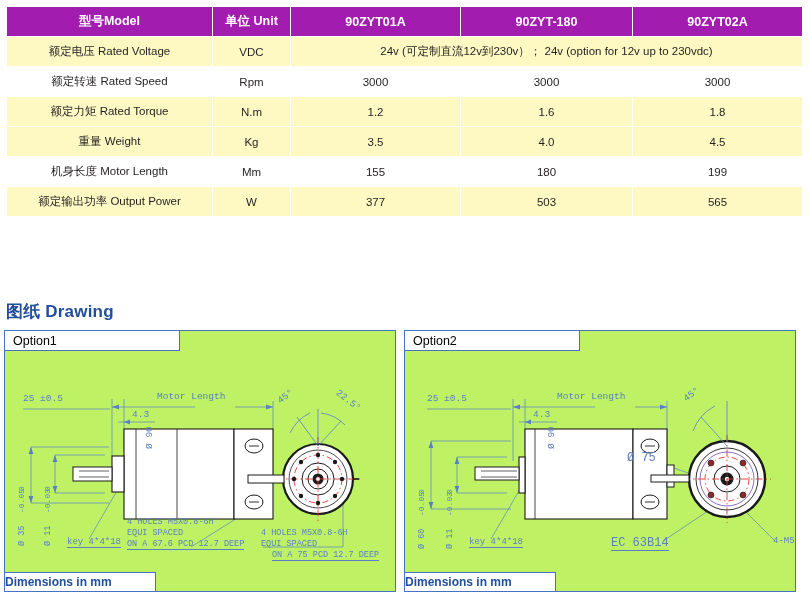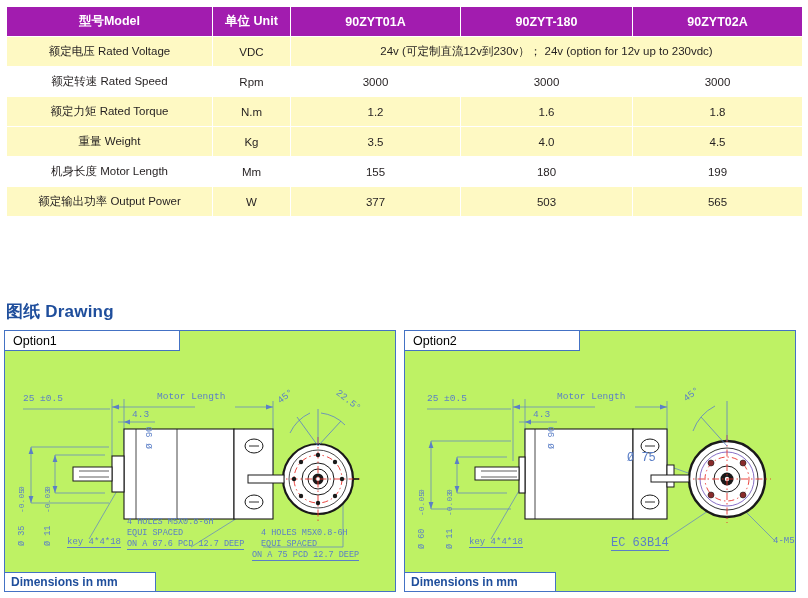--- a/index.html
+++ b/index.html
@@ -56,21 +56,21 @@
     position: absolute; left: -1px; top: -1px; width: 176px; height: 21px;
     border: 1.2px solid #4472C4; background: #ffffff;
     font-size: 12.5px; color: #000; font-weight: normal;
     display: flex; align-items: center; padding-left: 8px;
     z-index: 5;
   }
   .dim-tab {
     position: absolute; left: -1px; bottom: -1px; width: 152px; height: 20px;
     border: 1.2px solid #4472C4; background: #ffffff;
     font-size: 12px; color: #1F4E9C; font-weight: bold;
-    display: flex; align-items: center; padding-left: 6px;
+    display: flex; align-items: center; 
     z-index: 5;
   }
   .canvas-holder { position: absolute; left: 0; top: 20px; width: 390px; height: 220px; }
   .canvas-holder svg { display: block; }
 </style>
 </head>
 <body>
 
 <div id="page">
 
@@ -271,21 +271,21 @@
         <div style="position:absolute;left:38px;top:140px;font-size:8px;color:#5B7FC7;font-family:'Liberation Mono',monospace;transform:rotate(-90deg);transform-origin:left top;">0</div>
 
         <div style="position:absolute;left:62px;top:186px;font-size:9px;color:#5B7FC7;font-family:'Liberation Mono',monospace;border-bottom:0.7px solid #5B7FC7;">key 4*4*18</div>
 
         <div style="position:absolute;left:122px;top:166px;font-size:8.5px;color:#5B7FC7;font-family:'Liberation Mono',monospace;">4 HOLES M5X0.8-6H</div>
         <div style="position:absolute;left:122px;top:177px;font-size:8.5px;color:#5B7FC7;font-family:'Liberation Mono',monospace;">EQUI SPACED</div>
         <div style="position:absolute;left:122px;top:188px;font-size:8.5px;color:#5B7FC7;font-family:'Liberation Mono',monospace;border-bottom:0.7px solid #5B7FC7;">ON A 67.6 PCD 12.7 DEEP</div>
 
         <div style="position:absolute;left:256px;top:177px;font-size:8.5px;color:#5B7FC7;font-family:'Liberation Mono',monospace;">4 HOLES M5X0.8-6H</div>
         <div style="position:absolute;left:256px;top:188px;font-size:8.5px;color:#5B7FC7;font-family:'Liberation Mono',monospace;">EQUI SPACED</div>
-        <div style="position:absolute;left:247px;top:199px;font-size:8.5px;color:#5B7FC7;font-family:'Liberation Mono',monospace;border-bottom:0.7px solid #5B7FC7;">ON A 75 PCD 12.7 DEEP</div>
+        <div style="position:absolute;left:267px;top:199px;font-size:8.5px;color:#5B7FC7;font-family:'Liberation Mono',monospace;border-bottom:0.7px solid #5B7FC7;">ON A 75 PCD 12.7 DEEP</div>
 
         <div style="position:absolute;left:272px;top:40px;font-size:9.5px;color:#5B7FC7;font-family:'Liberation Mono',monospace;transform:rotate(-38deg);">45°</div>
         <div style="position:absolute;left:329px;top:44px;font-size:9.5px;color:#5B7FC7;font-family:'Liberation Mono',monospace;transform:rotate(38deg);">22.5°</div>
       </div>
     </div>
 
     <div class="panel p2">
       <div class="opt-tab">Option2</div>
       <div class="dim-tab">Dimensions in mm</div>
       <div class="canvas-holder">

